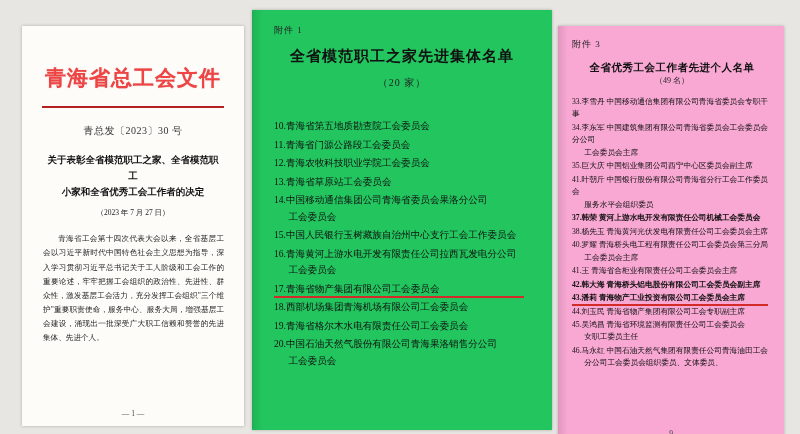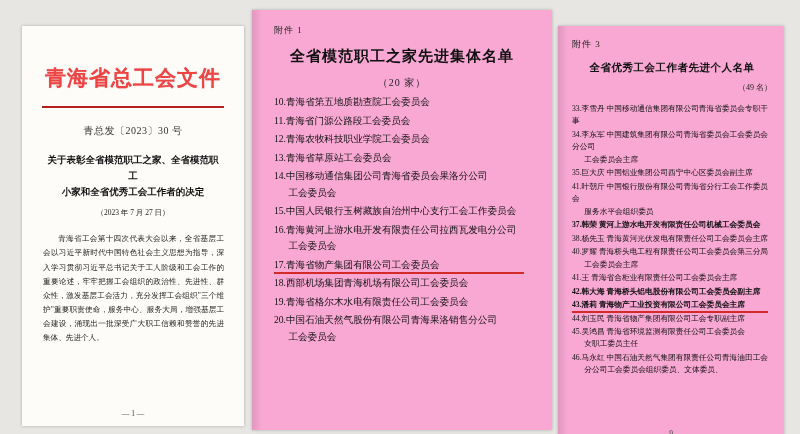--- a/index.html
+++ b/index.html
@@ -43,45 +43,45 @@
   }
   .doc-body{
     margin-top:14px;font-size:7.6px;line-height:1.85;color:#1b1b1b;text-align:justify;
     padding:0 4px;
   }
   .doc-body p{margin:0 0 4px 1px;text-indent:2em;}
   .pagenum{
     position:absolute;bottom:8px;left:0;right:0;text-align:center;font-size:7.5px;color:#444;
   }
   
-  #page-mid{left:252px;top:10px;width:300px;height:420px;background:#f9a8d4;}
+  #page-mid{left:252px;top:10px;width:300px;height:420px;background:#22c55e;}
   #page-mid .inner{padding:14px 22px 10px 22px;box-sizing:border-box;height:100%;position:relative;}
   .attach-label{font-size:9px;color:#222;margin-bottom:10px;letter-spacing:1px;}
   .list-title{
     text-align:center;font-size:15px;font-weight:bold;color:#111;letter-spacing:1px;margin-top:6px;
   }
   .list-sub{
     text-align:center;font-size:10px;color:#222;margin-top:10px;letter-spacing:1px;
   }
-  .entries{margin-top:4px;}
+  .entries{margin-top:28px;}
   .entry{
     font-size:9.6px;line-height:1.72;color:#111;margin-bottom:2px;position:relative;
   }
   .entry .cont{display:block;padding-left:1.5em;}
   .entry.highlight{position:relative;}
   .entry.highlight::after{
     content:"";position:absolute;left:0;right:6px;bottom:-1px;height:1.6px;background:#d32a2a;
   }
   
   #page-right{left:558px;top:26px;width:226px;height:420px;background:#f9a8d4;}
   #page-right .inner{padding:12px 12px 10px 14px;box-sizing:border-box;height:100%;position:relative;}
   .r-title{
     text-align:center;font-size:10.5px;font-weight:bold;color:#111;letter-spacing:.5px;margin-top:8px;
   }
-  .r-sub{text-align:right;font-size:8px;color:#222;margin-top:7px;}
+  .r-sub{text-align:center;font-size:8px;color:#222;}
   .r-entries{margin-top:10px;}
   .r-entry{font-size:7.7px;line-height:1.62;color:#111;margin-bottom:1px;position:relative;}
   .r-entry .rc{display:block;padding-left:1.6em;}
   .r-entry.bold{font-weight:bold;}
   .r-entry.highlight::after{
     content:"";position:absolute;left:0;right:4px;bottom:-1px;height:1.4px;background:#d32a2a;
   }
   .edge-shadow{
     position:absolute;top:0;bottom:0;width:10px;
     background:linear-gradient(to right,rgba(0,0,0,.10),rgba(0,0,0,0));

